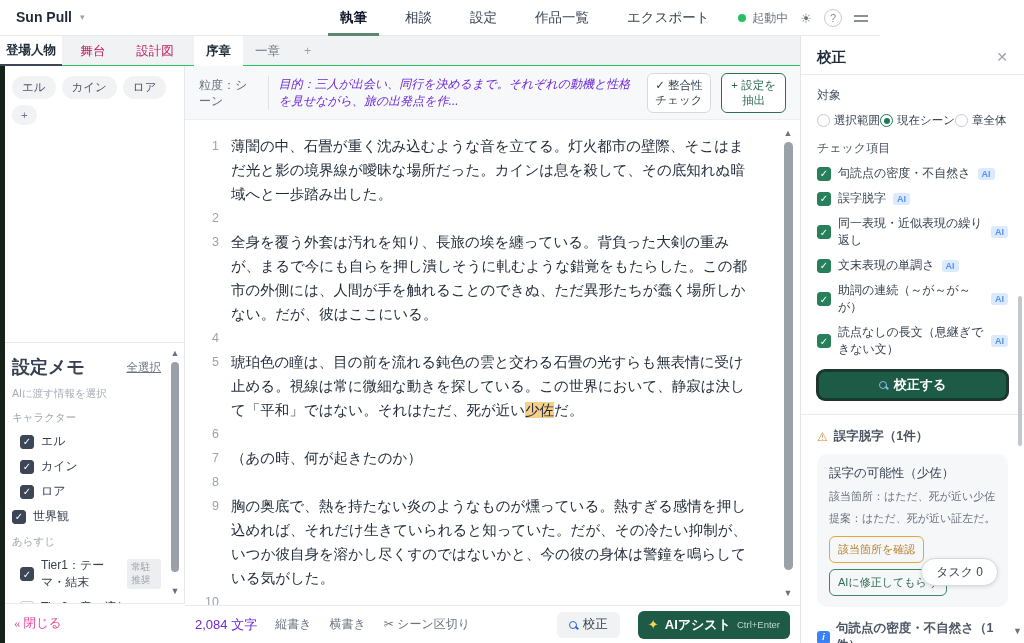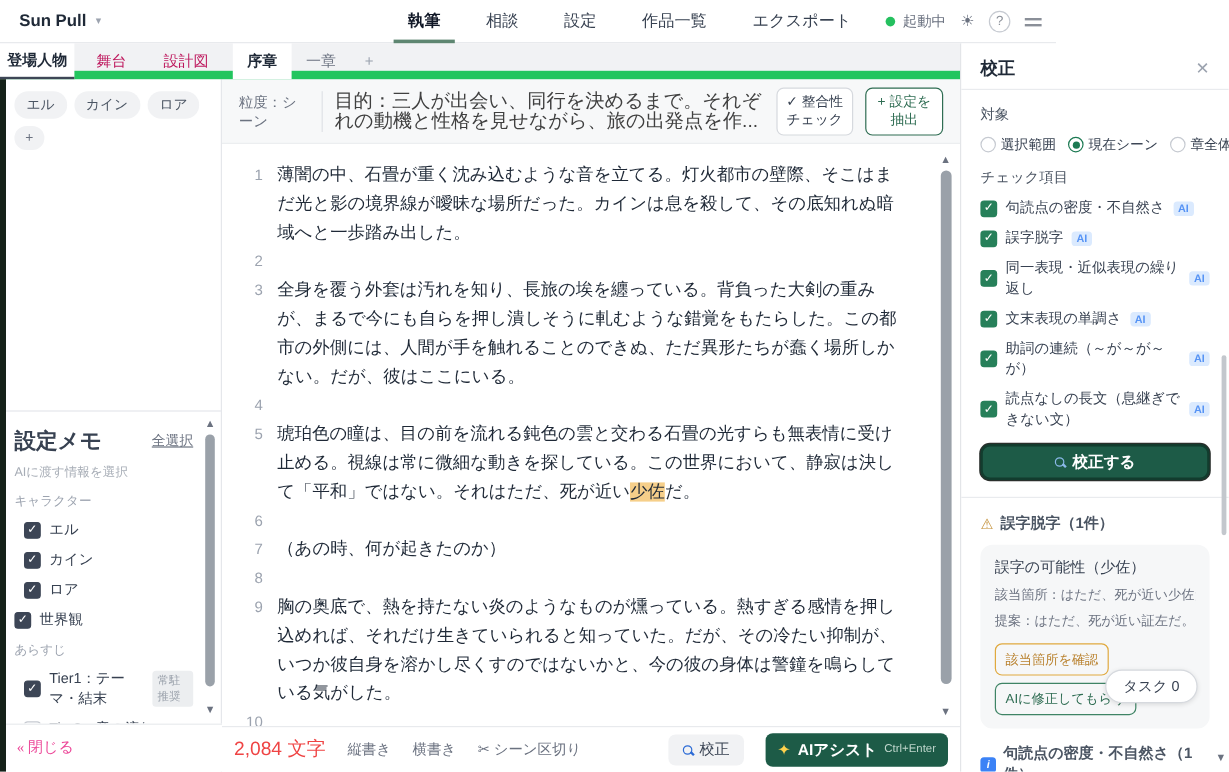--- a/index.html
+++ b/index.html
@@ -19,21 +19,21 @@
   .status-dot { width:8px; height:8px; border-radius:50%; background:#25c05f; display:inline-block; }
   .status-text { font-size:12px; color:#6b7280; margin-left:-6px; }
   .sun-ic { color:#6b7280; font-size:13px; }
   .help-ic { width:18px; height:18px; border:1px solid #c6cad1; border-radius:50%; color:#8a8f98;
     font-size:11px; display:flex; align-items:center; justify-content:center; }
   .menu-ic { display:flex; flex-direction:column; gap:3px; }
   .menu-ic i { display:block; width:14px; height:2px; background:#8a8f98; }
 
   
   #tabstrip { position:absolute; left:0; top:36px; width:800px; height:30px; background:#f1f2f4;
-    border-bottom:7px solid #22c55e; display:flex; z-index:20; }
+    border-bottom:1px solid #22c55e; display:flex; z-index:20; }
   .side-tab { width:62px; height:30px; font-size:12.5px; color:#be185d; display:flex; align-items:center;
     justify-content:center; cursor:pointer; }
   .side-tab.active { background:#fff; color:#1f2937; font-weight:bold; border-bottom:2px solid #3d4656; }
   .ed-tab { min-width:46px; padding:0 12px; height:30px; font-size:12.5px; color:#6b7280; display:flex;
     align-items:center; justify-content:center; cursor:pointer; }
   .ed-tab.active { background:#fff; color:#1f2937; font-weight:bold;text-align:right; }
   .ed-tab.addtab { color:#9ca3af; min-width:30px; }
   .strip-gap { width:8px; }
 
   
@@ -65,58 +65,58 @@
   #sidebar-footer { position:absolute; left:0; bottom:0; width:185px; height:40px; border-top:1px solid #e9ebee;
     display:flex; align-items:center; padding-left:14px; background:#fff; }
   #sidebar-footer span { font-size:12.5px; color:#ec4899; cursor:pointer;font-family:Liberation Serif, serif; }
 
   
   #editor { position:absolute; left:185px; top:66px; width:615px; height:577px; background:#fff; }
   #ed-header { position:absolute; left:0; top:0; width:615px; height:54px; background:#f7f8f9;
     border-bottom:1px solid #eceef0; display:flex; align-items:center; padding:0 14px; gap:10px; }
   .gran { width:60px; font-size:12px; color:#6b7280; line-height:16px; word-break:break-all; }
   .vdiv { width:1px; height:34px; background:#dfe2e6; }
-  .purpose { width:366px; font-size:16px; color:#404040; line-height:17px; word-break:break-all; }
+  .purpose { width:366px; font-size:12px; color:#6d28d9; line-height:17px; word-break:break-all;font-style:italic; }
   .ed-btn { border:1px solid #d6d9de; background:#fff; border-radius:6px; width:66px; min-height:38px;
     font-size:11.5px; color:#374151; line-height:15px; text-align:center; padding:4px 4px; cursor:pointer;
     font-family:inherit; word-break:break-all; }
   .ed-btn.green { border-color:#2f6d53; color:#2f6d53; }
   #ed-body { position:absolute; left:0; top:54px; width:615px; height:485px; background:#fff;
     padding:14px 46px 6px 12px; overflow:hidden; }
   .line { display:flex; font-size:14.5px; line-height:24px; color:#1f2937; }
   .lnum { width:22px; flex:none; text-align:right; margin-right:12px; color:#9ca3af; font-size:12.5px; line-height:24px; }
   .ltext { flex:1; word-break:break-all; min-height:24px; }
   .hl { background:#f6cf8a; }
   #ed-scroll { position:absolute; right:6px; top:62px; width:12px; height:470px; }
   #ed-scroll .arr { color:#6b7280; font-size:9px; text-align:center; display:block; cursor:pointer; }
   #ed-scroll .thumb { position:absolute; left:2px; top:14px; width:9px; height:428px; background:#9aa1a9; border-radius:5px; cursor:pointer; }
   #ed-footer { position:absolute; left:0; bottom:0; width:615px; height:38px; border-top:1px solid #e8eaed;
     background:#fff; display:flex; align-items:center; padding:0 10px; gap:18px; }
-  .foot-txt { font-size:16px; color:#ef4444; }
+  .foot-txt { font-size:13px; color:#6d28d9; }
   .foot-opt { font-size:12px; color:#6b7280; cursor:pointer; }
   .foot-spacer { flex:1; }
   .proof-mini { background:#f1f2f4; border:none; border-radius:6px; height:26px; padding:0 12px; display:flex;
     align-items:center; gap:6px; font-size:12.5px; color:#374151; cursor:pointer; font-family:inherit; }
   .lens { width:8px; height:8px; border:1.6px solid #2c6bd6; border-radius:50%; display:inline-block; position:relative; flex:none; }
   .lens::after { content:""; position:absolute; width:4px; height:1.6px; background:#2c6bd6; right:-3px; bottom:-1px; transform:rotate(45deg); }
   .ai-assist { background:#1d5b47; border:none; border-radius:6px; height:28px; padding:0 10px; display:flex;
     align-items:center; gap:6px; cursor:pointer; font-family:inherit; }
   .ai-assist .spark { color:#ffd24d; font-size:13px; }
   .ai-assist .lbl { color:#fff; font-size:13px; font-weight:bold; }
   .ai-assist .sc { color:#bfd6cc; font-size:9.5px; }
 
   
   #proof { position:absolute; left:800px; top:36px; width:224px; height:607px; background:#fff;
     border-left:1px solid #e3e5e8; padding:0 16px; overflow:hidden; }
   .proof-head { display:flex; justify-content:space-between; align-items:center; height:34px; margin-top:4px; }
   .proof-title { font-size:14.5px; font-weight:bold; color:#1f2937; }
   .close-x { color:#9ca3af; font-size:14px; cursor:pointer; }
   .hdiv { height:1px; background:#e9ebee; margin:0 -16px; }
   .sec-label { font-size:12px; color:#4b5563; margin-top:12px; }
-  .radio-row { display:flex; gap:10px; margin-top:9px; flex-wrap:nowrap;text-align:center; }
+  .radio-row { display:flex; margin-top:9px; flex-wrap:nowrap;text-align:center; }
   .radio { display:flex; align-items:center; gap:4px; font-size:11.5px; color:#374151; cursor:pointer; white-space:nowrap; }
   .rdot { width:13px; height:13px; border-radius:50%; border:1.5px solid #c6cad1; flex:none; position:relative; }
   .radio.sel .rdot { border-color:#1d7a53; }
   .radio.sel .rdot::after { content:""; position:absolute; left:2.5px; top:2.5px; width:6px; height:6px; border-radius:50%; background:#1d7a53; }
   .chk-row { display:flex; align-items:center; gap:7px; margin-top:8px; font-size:12px; color:#374151; cursor:pointer; }
   .cb.green { background:#27805a; border-color:#27805a; }
   .cb.green::after { content:"\2713"; color:#fff; font-size:10px; font-weight:bold; }
   .ai-badge { background:#dbeafe; color:#5693f5; font-size:9px; font-weight:bold; border-radius:3px; padding:1px 4px; flex:none; }
   .run-btn { margin-top:12px; width:100%; height:30px; background:#1d5b47; border:2px solid #123c2e; border-radius:8px;
     color:#fff; font-size:13px; font-weight:bold; display:flex; align-items:center; justify-content:center; gap:7px;

